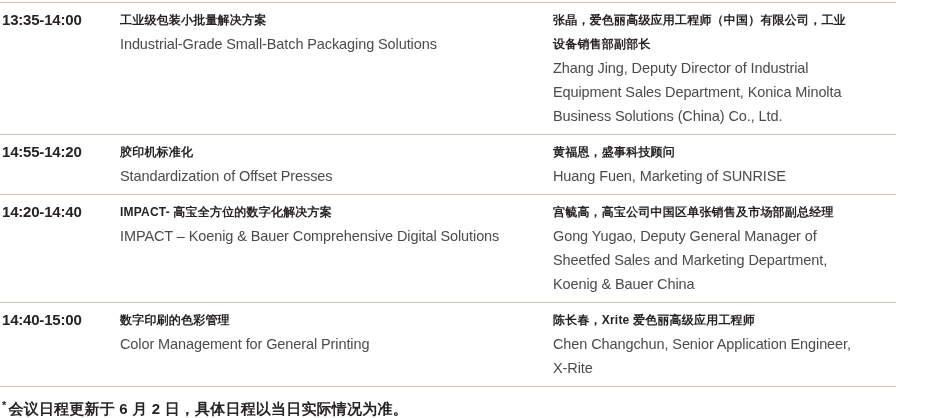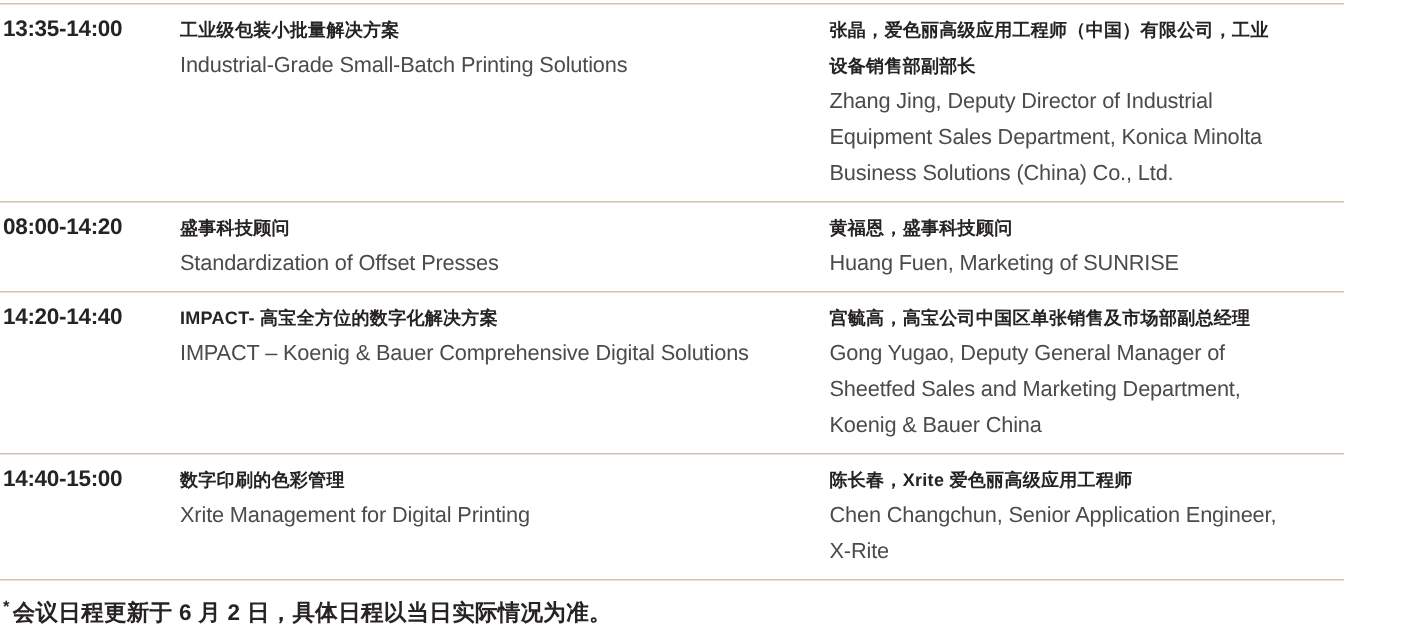--- a/index.html
+++ b/index.html
@@ -71,32 +71,32 @@
 </style>
 </head>
 <body>
 
 <div class="schedule">
 
   <div class="row">
     <div class="cell time">13:35-14:00</div>
     <div class="cell topic">
       <div class="zh">工业级包装小批量解决方案</div>
-      <div class="en">Industrial-Grade Small-Batch Printing Solutions</div>
+      <div class="en">Industrial-Grade Small-Batch Packaging Solutions</div>
     </div>
     <div class="cell speaker">
       <div class="zh">张晶，爱色丽高级应用工程师（中国）有限公司，工业设备销售部副部长</div>
       <div class="en">Zhang Jing, Deputy Director of Industrial Equipment Sales Department, Konica Minolta Business Solutions (China) Co., Ltd.</div>
     </div>
   </div>
 
   <div class="row">
-    <div class="cell time">08:00-14:20</div>
+    <div class="cell time">14:55-14:20</div>
     <div class="cell topic">
-      <div class="zh">盛事科技顾问</div>
+      <div class="zh">胶印机标准化</div>
       <div class="en">Standardization of Offset Presses</div>
     </div>
     <div class="cell speaker">
       <div class="zh">黄福恩，盛事科技顾问</div>
       <div class="en">Huang Fuen, Marketing of SUNRISE</div>
     </div>
   </div>
 
   <div class="row">
     <div class="cell time">14:20-14:40</div>
@@ -107,21 +107,21 @@
     <div class="cell speaker">
       <div class="zh">宫毓高，高宝公司中国区单张销售及市场部副总经理</div>
       <div class="en">Gong Yugao, Deputy General Manager of Sheetfed Sales and Marketing Department, Koenig &amp; Bauer China</div>
     </div>
   </div>
 
   <div class="row">
     <div class="cell time">14:40-15:00</div>
     <div class="cell topic">
       <div class="zh">数字印刷的色彩管理</div>
-      <div class="en">Xrite Management for Digital Printing</div>
+      <div class="en">Color Management for General Printing</div>
     </div>
     <div class="cell speaker">
       <div class="zh">陈长春，Xrite 爱色丽高级应用工程师</div>
       <div class="en">Chen Changchun, Senior Application Engineer, X-Rite</div>
     </div>
   </div>
 
 </div>
 
 <div class="footnote">

